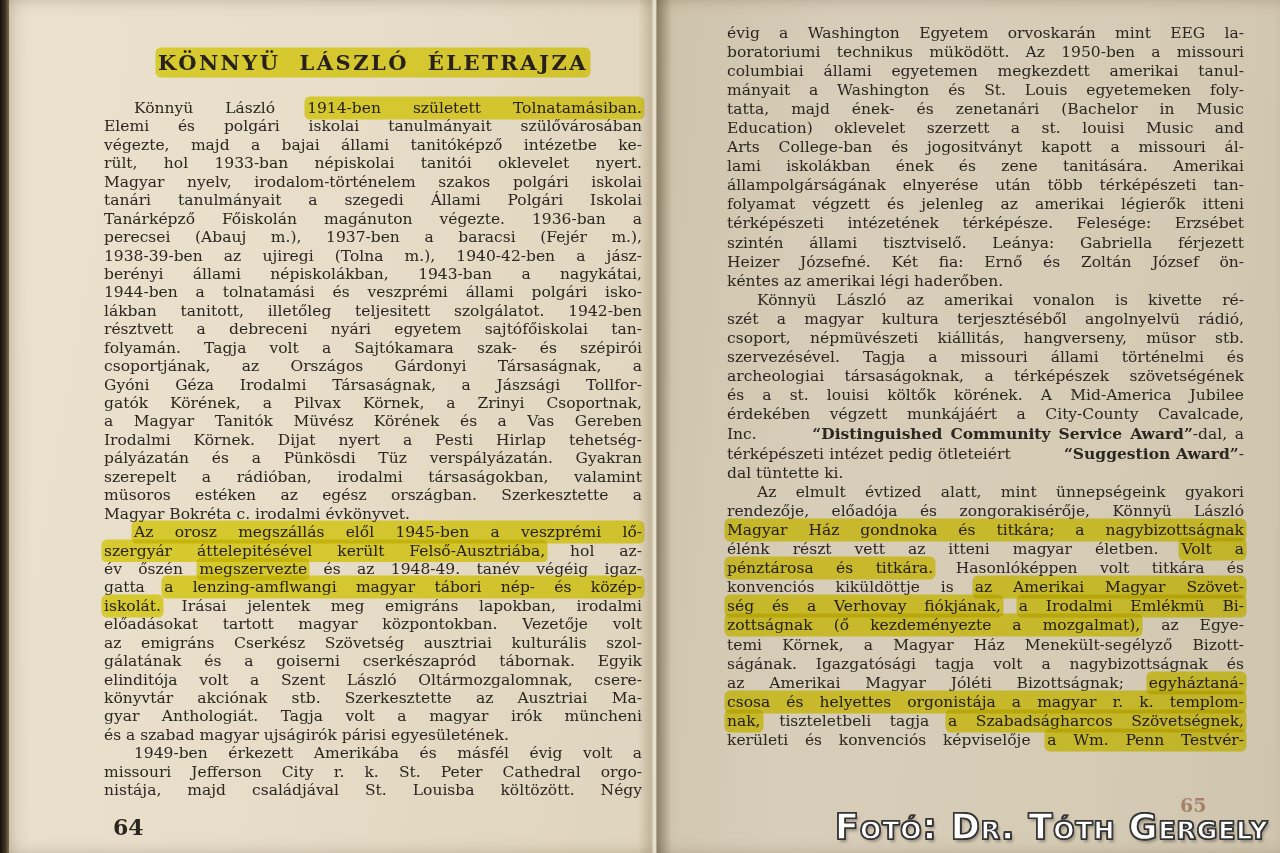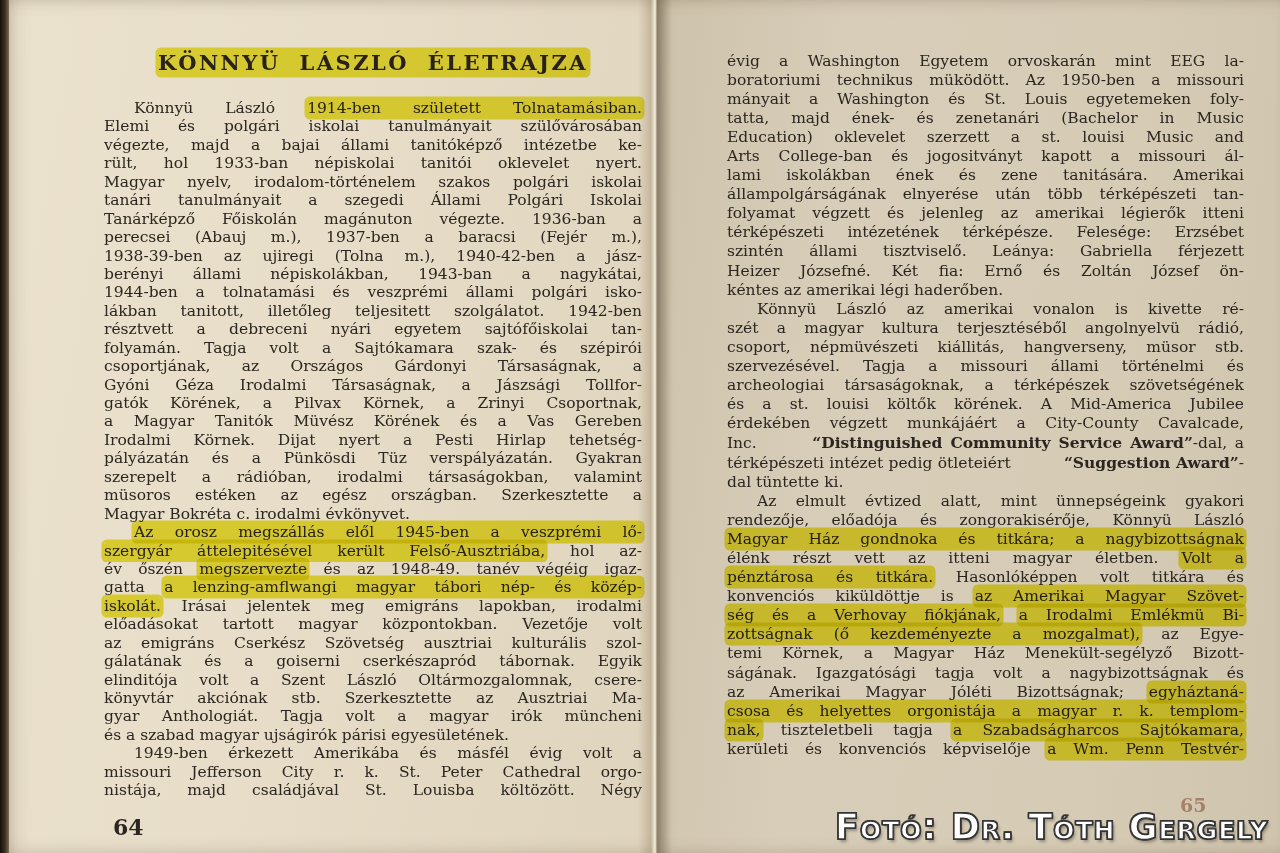--- a/index.html
+++ b/index.html
@@ -18,21 +18,21 @@
          box-shadow:inset 12px 0 18px -12px rgba(80,65,45,.40),
                     inset 0 12px 18px -14px rgba(95,78,55,.28),
                     inset 0 -12px 18px -14px rgba(95,78,55,.22);}
   .gutter{position:absolute;left:638px;top:0;width:34px;height:853px;z-index:2;pointer-events:none;
          background:linear-gradient(90deg,rgba(120,100,70,0) 0%,rgba(130,110,78,.30) 38%,
                     #f4eeda 50%,rgba(85,68,46,.42) 57%,rgba(85,68,46,0) 100%);}
   .title-row{position:absolute;left:95px;top:50px;width:538px;text-align:center;
          font-weight:bold;font-size:21px;letter-spacing:2.5px;word-spacing:9px;color:var(--ink);}
   .body{position:absolute;color:var(--ink);}
   .body-left{left:95px;top:99px;width:538px;}
-  .body-right{left:71px;top:52px;width:517px;}
+  .body-right{left:71px;top:24px;width:517px;}
   .ln{font-size:15.5px;text-align:justify;text-align-last:justify;white-space:normal;}
   .body-left .ln{line-height:18.43px;}
   .body-right .ln{line-height:19.05px;}
   .ln.ind{text-indent:30px;}
   .ln.end{text-align-last:left;}
   .bold{font-weight:bold;margin-left:48px;}
   .hl{background:var(--hl);mix-blend-mode:multiply;border-radius:3px;
       box-shadow:0 0 0 2.5px var(--hl);}
   .pagenum{position:absolute;font-weight:bold;font-size:22px;color:var(--ink);}
   .pagenum-left{left:104px;top:814px;}
@@ -92,20 +92,21 @@
         <div class="ln"><span>missouri Jefferson City r. k. St. Peter Cathedral orgo-</span></div>
         <div class="ln"><span>nistája, majd családjával St. Louisba költözött. Négy</span></div>
       </div>
     <div class="pagenum pagenum-left">64</div>
   </div>
 
   <div class="page page-right">
     <div class="body body-right">
         <div class="ln"><span>évig a Washington Egyetem orvoskarán mint EEG la-</span></div>
         <div class="ln"><span>boratoriumi technikus müködött. Az 1950-ben a missouri</span></div>
+        <div class="ln"><span>columbiai állami egyetemen megkezdett amerikai tanul-</span></div>
         <div class="ln"><span>mányait a Washington és St. Louis egyetemeken foly-</span></div>
         <div class="ln"><span>tatta, majd ének- és zenetanári (Bachelor in Music</span></div>
         <div class="ln"><span>Education) oklevelet szerzett a st. louisi Music and</span></div>
         <div class="ln"><span>Arts College-ban és jogositványt kapott a missouri ál-</span></div>
         <div class="ln"><span>lami iskolákban ének és zene tanitására. Amerikai</span></div>
         <div class="ln"><span>állampolgárságának elnyerése után több térképészeti tan-</span></div>
         <div class="ln"><span>folyamat végzett és jelenleg az amerikai légierők itteni</span></div>
         <div class="ln"><span>térképészeti intézetének térképésze. Felesége: Erzsébet</span></div>
         <div class="ln"><span>szintén állami tisztviselő. Leánya: Gabriella férjezett</span></div>
         <div class="ln"><span>Heizer Józsefné. Két fia: Ernő és Zoltán József ön-</span></div>
@@ -125,21 +126,21 @@
         <div class="ln"><span class="hl">Magyar Ház gondnoka és titkára; a nagybizottságnak</span></div>
         <div class="ln"><span>élénk részt vett az itteni magyar életben. </span><span class="hl">Volt a</span></div>
         <div class="ln"><span class="hl">pénztárosa és titkára.</span><span> Hasonlóképpen volt titkára és</span></div>
         <div class="ln"><span>konvenciós kiküldöttje is </span><span class="hl">az Amerikai Magyar Szövet-</span></div>
         <div class="ln"><span class="hl">ség és a Verhovay fiókjának,</span><span> </span><span class="hl">a Irodalmi Emlékmü Bi-</span></div>
         <div class="ln"><span class="hl">zottságnak (ő kezdeményezte a mozgalmat),</span><span> az Egye-</span></div>
         <div class="ln"><span>temi Körnek, a Magyar Ház Menekült-segélyző Bizott-</span></div>
         <div class="ln"><span>ságának. Igazgatósági tagja volt a nagybizottságnak és</span></div>
         <div class="ln"><span>az Amerikai Magyar Jóléti Bizottságnak; </span><span class="hl">egyháztaná-</span></div>
         <div class="ln"><span class="hl">csosa és helyettes orgonistája a magyar r. k. templom-</span></div>
-        <div class="ln"><span class="hl">nak,</span><span> tiszteletbeli tagja </span><span class="hl">a Szabadságharcos Sajtókamara,</span></div>
+        <div class="ln"><span class="hl">nak,</span><span> tiszteletbeli tagja </span><span class="hl">a Szabadságharcos Szövetségnek,</span></div>
         <div class="ln"><span>kerületi és konvenciós képviselője </span><span class="hl">a Wm. Penn Testvér-</span></div>
       </div>
     <div class="pagenum pagenum-right">65</div>
   </div>
 
   <div class="gutter"></div>
 
   <div class="watermark">Fotó: Dr. Tóth Gergely</div>
 </div>
 

